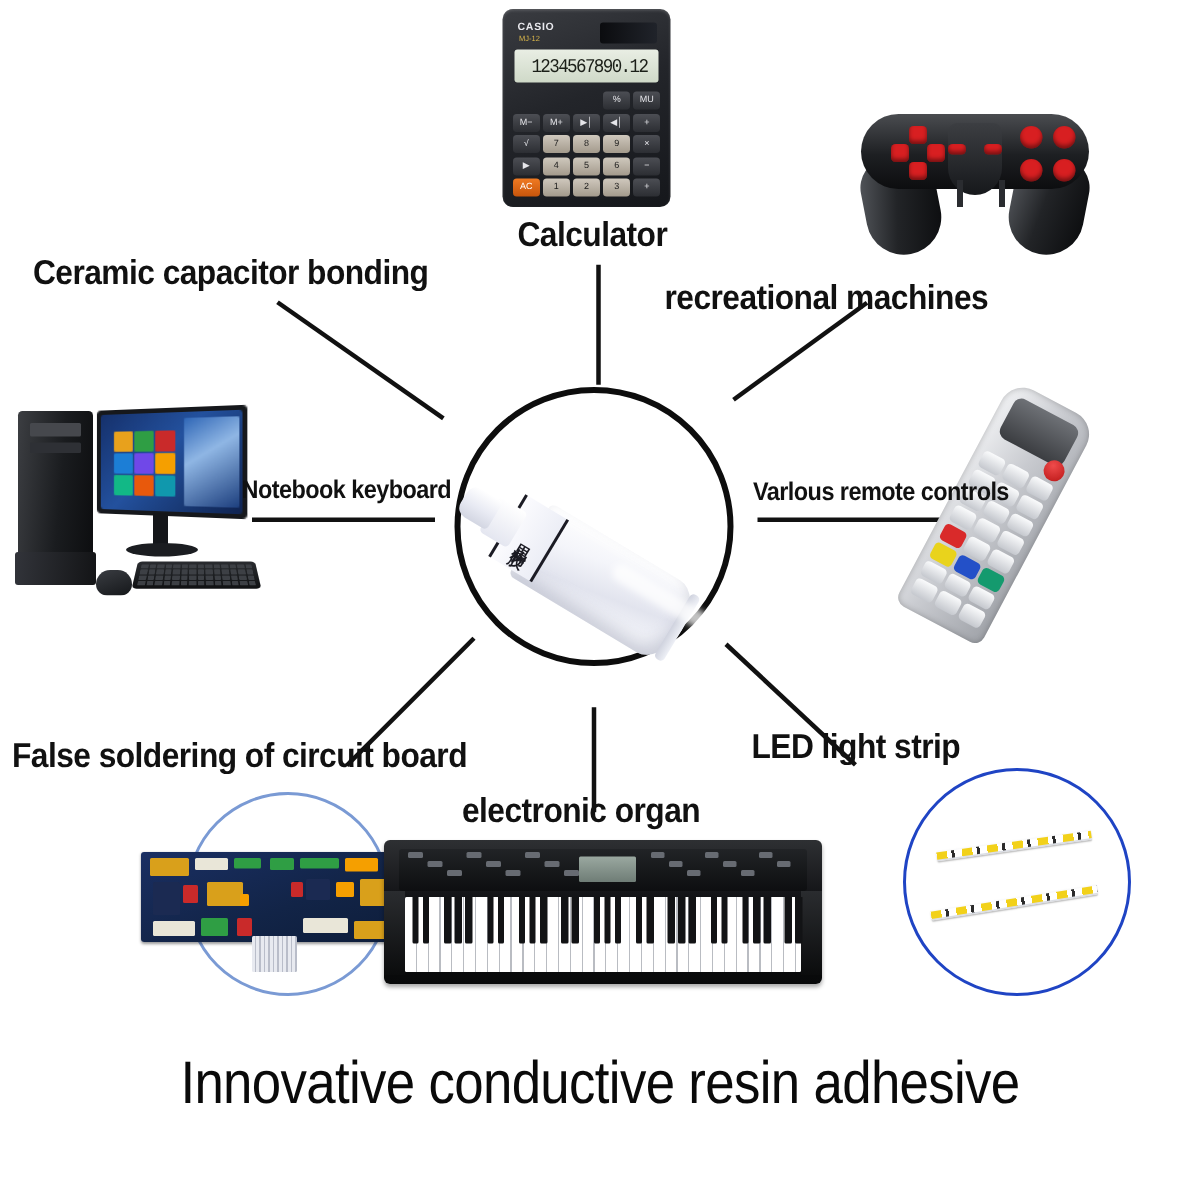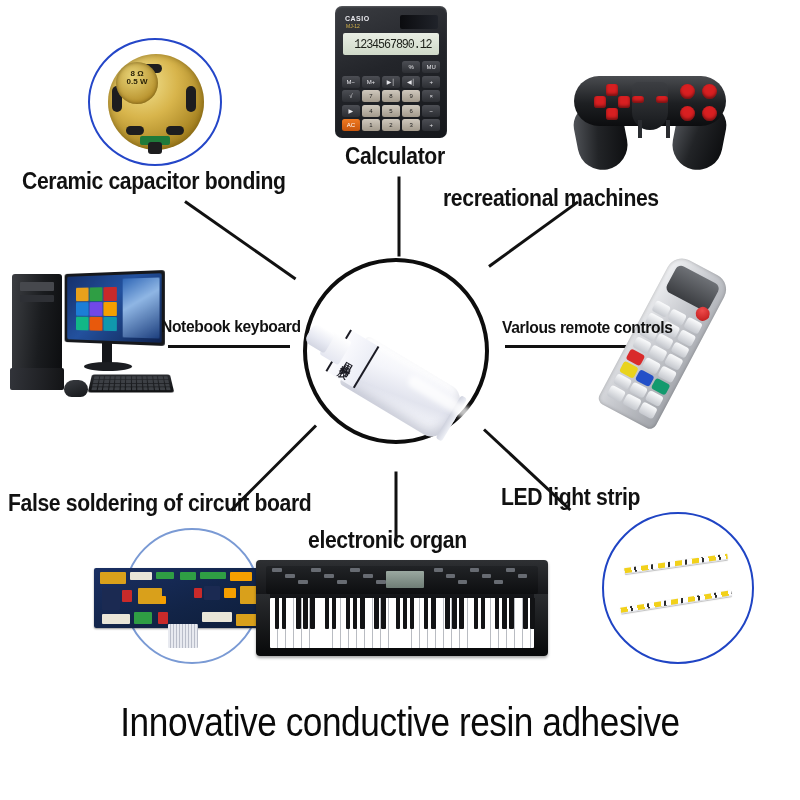--- a/index.html
+++ b/index.html
@@ -228,36 +228,20 @@
       </div>
       <div class="tube-shoulder"></div>
       <div class="tube-label">
         <span class="tube-label-text">思 构 胶</span>
       </div>
       <div class="tube-neck"></div>
       <div class="tube-cap"></div>
     </div>
   </div>
 
-  <div class="photo" id="spk">
-    <div class="ring"></div>
-    <div class="spk-body"></div>
-    <div class="spk-slot" style="left:44px;top:26px;width:30px;height:9px;border-radius:5px;"></div>
-    <div class="spk-slot" style="left:24px;top:48px;width:10px;height:26px;"></div>
-    <div class="spk-slot" style="left:98px;top:48px;width:10px;height:26px;"></div>
-    <div class="spk-slot" style="left:38px;top:88px;width:18px;height:9px;"></div>
-    <div class="spk-slot" style="left:78px;top:88px;width:18px;height:9px;"></div>
-    <div class="spk-inner"></div>
-    <div class="spk-txt">
-      <div>8 Ω</div>
-      <div>0.5 W</div>
-    </div>
-    <div class="spk-term" style="left:52px;top:98px;width:30px;height:9px;border-radius:2px;"></div>
-    <div class="spk-term" style="left:60px;top:104px;width:14px;height:12px;background:#1d1d1f;border-radius:3px;"></div>
-  </div>
 
   <div class="photo" id="calc">
     <div class="calc-body"></div>
     <div class="calc-brand">CASIO</div>
     <div class="calc-brand2">MJ-12</div>
     <div class="calc-solar"></div>
     <div class="calc-lcd">
       <span>1234567890.12</span>
     </div>
     <div class="calc-keys" id="calc-keys">

